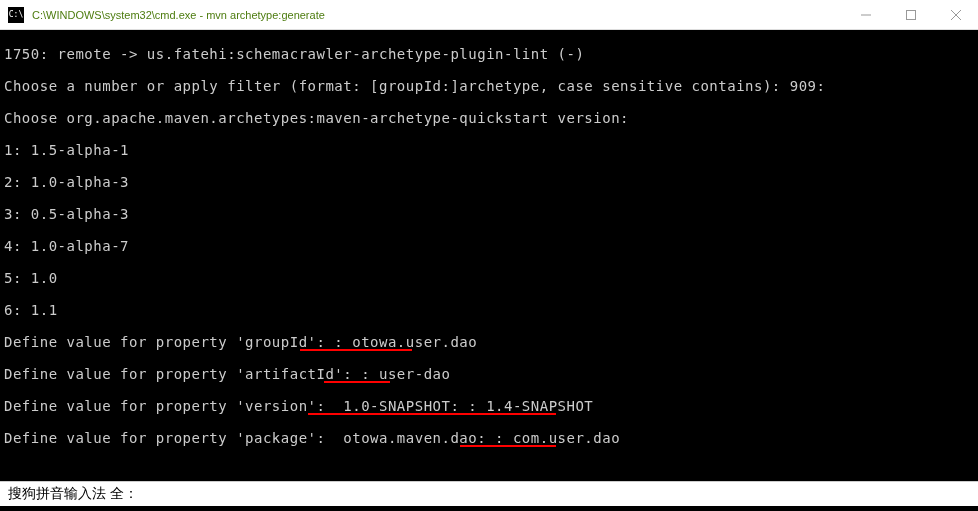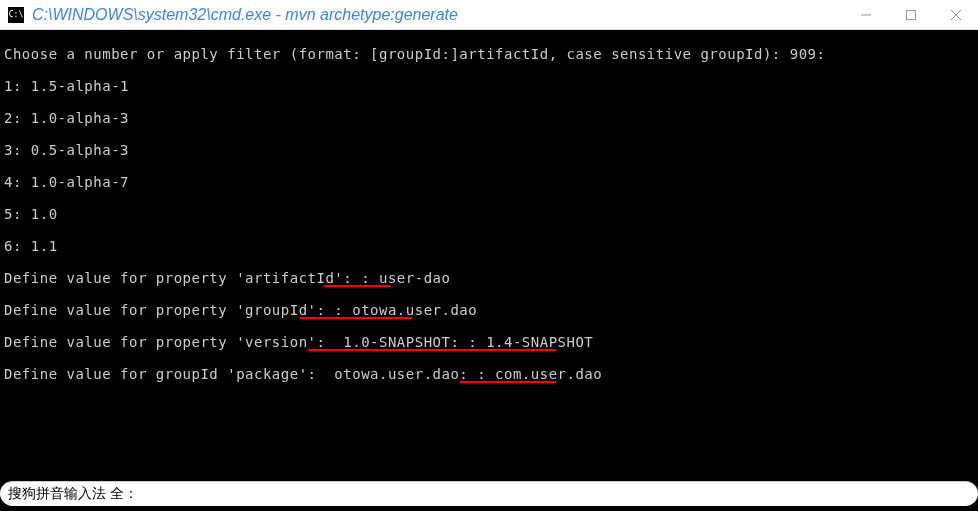--- a/index.html
+++ b/index.html
@@ -29,25 +29,24 @@
       background: #000;
       margin-right: 8px;
       display: flex;
       align-items: center;
       justify-content: center;
       color: #fff;
       font-size: 8px;
       font-family: monospace;
     }
     .titlebar-title {
-      color: #3b82f6;
-      font-size: 16px;
+      color: #4d7c0f;
+      font-size: 11px;
       flex: 1;
       font-family: "Segoe UI", sans-serif;
-      font-style: italic;
     }
     .titlebar-controls {
       display: flex;
       height: 100%;
     }
     .titlebar-btn {
       width: 45px;
       height: 100%;
       display: flex;
       align-items: center;
@@ -85,21 +84,20 @@
     .statusbar {
       height: 24px;
       background: #fff;
       color: #000;
       display: flex;
       align-items: center;
       padding: 12px 8px;
       font-family: "SimSun", sans-serif;
       font-size: 14px;
       border-top: 1px solid #ccc;
-      border-radius: 13px;
     }
   </style>
 </head>
 <body>
 
 <div class="titlebar">
   <div class="titlebar-icon">C:\</div>
   <div class="titlebar-title">C:\WINDOWS\system32\cmd.exe - mvn  archetype:generate</div>
   <div class="titlebar-controls">
     <div class="titlebar-btn">
@@ -115,31 +113,33 @@
     <div class="titlebar-btn">
       <svg viewBox="0 0 10 10">
           <line x1="0" y1="0" x2="10" y2="10" stroke="#999" stroke-width="1"></line>
           <line x1="10" y1="0" x2="0" y2="10" stroke="#999" stroke-width="1"></line>
         </svg>
     </div>
   </div>
 </div>
 
 <div class="terminal">
-<div class="line">Choose a number or apply filter (format: [groupId:]artifactId, case sensitive groupId): 909:</div>
+<div class="line">1750: remote -&gt; us.fatehi:schemacrawler-archetype-plugin-lint (-)</div>
+<div class="line">Choose a number or apply filter (format: [groupId:]archetype, case sensitive contains): 909:</div>
+<div class="line">Choose org.apache.maven.archetypes:maven-archetype-quickstart version:</div>
 <div class="line">1: 1.5-alpha-1</div>
 <div class="line">2: 1.0-alpha-3</div>
 <div class="line">3: 0.5-alpha-3</div>
 <div class="line">4: 1.0-alpha-7</div>
 <div class="line">5: 1.0</div>
 <div class="line">6: 1.1</div>
+<div class="line"><span>Define value for property 'groupId': : otowa.user.dao</span><span class="underline" style="left:296px;width:112px"></span></div>
 <div class="line"><span>Define value for property 'artifactId': : user-dao</span><span class="underline" style="left:320px;width:66px"></span></div>
-<div class="line"><span>Define value for property 'groupId': : otowa.user.dao</span><span class="underline" style="left:296px;width:112px"></span></div>
 <div class="line"><span>Define value for property 'version':  1.0-SNAPSHOT: : 1.4-SNAPSHOT</span><span class="underline" style="left:304px;width:248px"></span></div>
-<div class="line"><span>Define value for groupId 'package':  otowa.user.dao: : com.user.dao</span><span class="underline" style="left:456px;width:96px"></span></div>
+<div class="line"><span>Define value for property 'package':  otowa.maven.dao: : com.user.dao</span><span class="underline" style="left:456px;width:96px"></span></div>
 
 
 
 
 
 
 </div>
 
 <div class="statusbar">
   <span>搜狗拼音输入法 全：</span>

